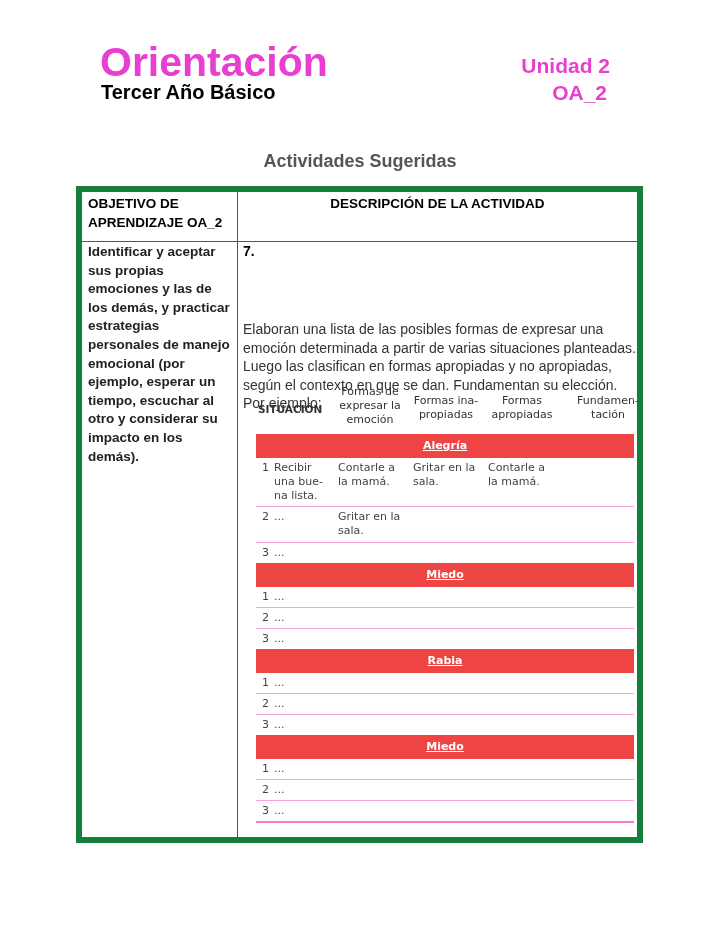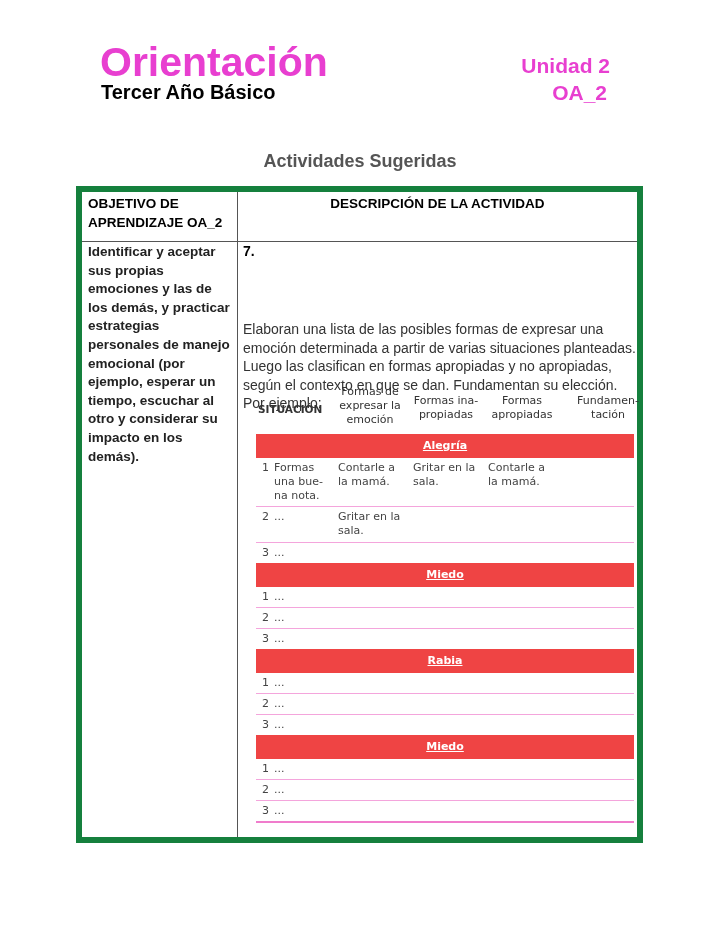--- a/index.html
+++ b/index.html
@@ -60,21 +60,21 @@
       <div class="ih sit">SITUACIÓN</div>
       <div class="ih c2">Formas de expresar la emoción</div>
       <div class="ih c3">Formas ina-propiadas</div>
       <div class="ih c4">Formas apropiadas</div>
       <div class="ih c5">Fundamen-tación</div>
     </div>
 
     <div class="band">Alegría</div>
     <div class="irow" style="height:48px">
       <span class="cell n">1</span>
-      <span class="cell s">Formas una bue-na nota.</span>
+      <span class="cell s">Recibir una bue-na lista.</span>
       <span class="cell f">Contarle a la mamá.</span>
       <span class="cell i">Gritar en la sala.</span>
       <span class="cell a">Contarle a la mamá.</span>
     </div>
     <div class="irow" style="height:35px">
       <span class="cell n">2</span>
       <span class="cell s">...</span>
       <span class="cell f">Gritar en la sala.</span>
     </div>
     <div class="irow" style="height:20px;border-bottom:none">

